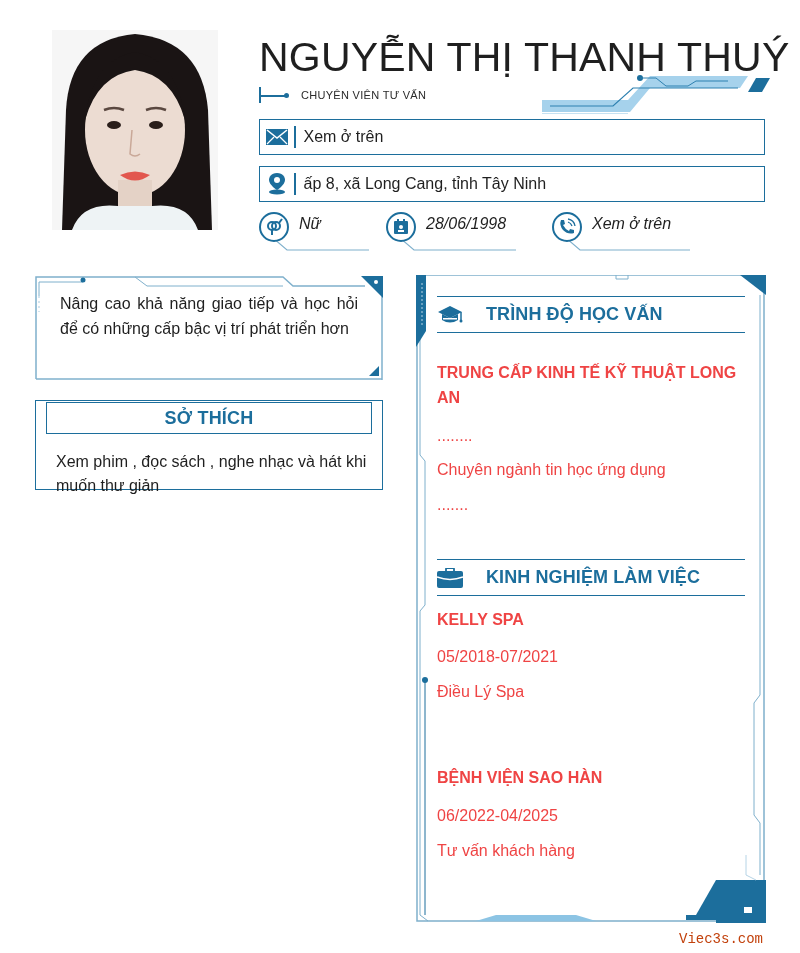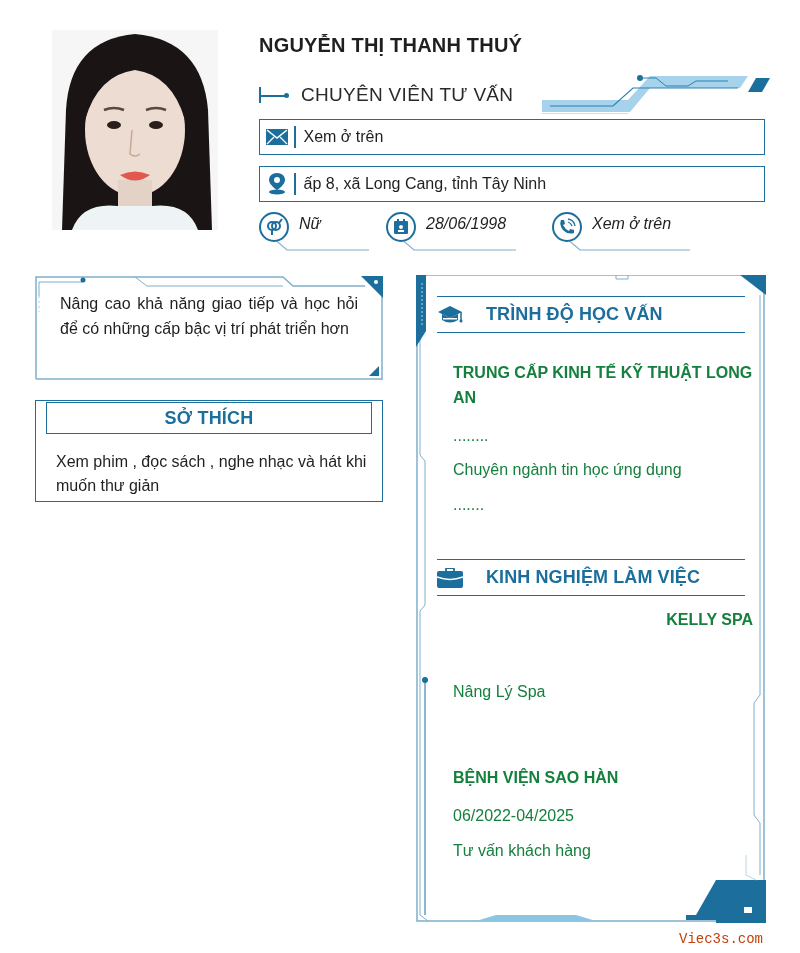--- a/index.html
+++ b/index.html
@@ -6,58 +6,58 @@
   html, body { width: 800px; height: 953px; background: #ffffff; overflow: hidden; }
   body { position: relative; font-family: "Liberation Sans", "DejaVu Sans", sans-serif; color: #1a1a1a; }
 
   .abs { position: absolute; }
 
   
   .photo { left: 52px; top: 30px; width: 166px; height: 200px; overflow: hidden; background: #f4f4f4; }
   .photo svg { display: block; }
 
   
-  .name { left: 259px; top: 34px; font-size: 20px; font-weight: 700; color: #1f1f1f; letter-spacing: 0.2px; white-space: nowrap; }
+  .name { left: 259px; top: 34px; font-size: 41px; font-weight: 400; color: #1f1f1f; letter-spacing: 0.2px; white-space: nowrap; }
   .title-row { left: 259px; top: 84px; height: 22px; display: flex; align-items: center; }
   .title-line { width: 30px; height: 20px; position: relative; }
   .title-line::before { content: ""; position: absolute; left: 0; top: 2px; width: 1.5px; height: 16px; background: #1c6e9c; }
   .title-line::after { content: ""; position: absolute; left: 0; top: 10px; width: 28px; height: 1.5px; background: #1c6e9c; }
   .title-dot { position: absolute; right: 0; top: 8px; width: 5px; height: 5px; border-radius: 50%; background: #1c6e9c; }
-  .title-text { margin-left: 12px; font-size: 19px; color: #2a2a2a; letter-spacing: 0.3px; }
+  .title-text { margin-left: 12px; font-size: 11px; color: #2a2a2a; letter-spacing: 0.3px; }
   .deco-top { left: 538px; top: 72px; width: 235px; height: 42px; }
 
   
   .cbar { left: 259px; width: 506px; height: 36px; border: 1.5px solid #1c6e9c; display: flex; align-items: center; }
   .cbar .ic { width: 34px; display: flex; justify-content: center; align-items: center; }
   .cbar .sep { width: 1.5px; height: 22px; background: #1c6e9c; margin-right: 8px; }
   .cbar .txt { font-size: 16px; color: #1f1f1f; }
 
   .info-item { top: 210px; height: 44px; font-style: italic; }
   .info-item .circ { position: absolute; left: 0; top: 2px; width: 30px; height: 30px; border: 2.5px solid #1c6e9c; border-radius: 50%; display: flex; align-items: center; justify-content: center; background: #fff; }
   .info-item .itxt { position: absolute; left: 40px; top: 5px; font-size: 16px; color: #1f1f1f; white-space: nowrap; }
   .info-item svg.tail { position: absolute; left: 14px; top: 28px; }
 
   
   .obj { left: 35px; top: 276px; width: 410px; height: 104px; }
   .obj-frame { position: absolute; inset: 0; }
   .obj-text { position: absolute; left: 25px; top: 16px; width: 298px; font-size: 16px; line-height: 24.5px; text-align: justify; color: #1f1f1f; }
 
   
-  .hobby { left: 35px; top: 400px; width: 348px; height: 102px; border: 1.5px solid #1c6e9c; }
+  .hobby { left: 35px; top: 400px; width: 348px; height: 90px; border: 1.5px solid #1c6e9c; }
   .hobby-head { position: absolute; left: 10px; top: 1px; width: 326px; height: 32px; border: 1.5px solid #1c6e9c; display: flex; align-items: center; justify-content: center; }
   .hobby-head span { font-size: 18px; font-weight: 700; color: #1c6e9c; letter-spacing: 0.2px; }
   .hobby-text { position: absolute; left: 20px; top: 49px; width: 316px; font-size: 16px; line-height: 24px; color: #1f1f1f; }
 
   
   .rpanel { left: 416px; top: 275px; width: 350px; height: 648px; }
   .rframe { position: absolute; inset: 0; }
   .sec-head { position: absolute; left: 21px; width: 308px; height: 37px; border-top: 1.5px solid #1c6e9c; border-bottom: 1.5px solid #1c6e9c; display: flex; align-items: center; gap: 12px; }
   .sec-head .hic { width: 30px; display: flex; justify-content: flex-start; align-items: center; }
   .sec-head .htxt { margin-left: 7px; font-size: 18px; font-weight: 700; color: #1c6e9c; letter-spacing: 0.1px; }
-  .rtxt { position: absolute; left: 21px; width: 300px; font-size: 16px; line-height: 25px; color: #15803d; margin-left: 16px; }
+  .rtxt { position: absolute; left: 21px; width: 300px; font-size: 16px; line-height: 25px; color: #ef4444; }
   .rtxt.b { font-weight: 700; }
 
   .footer { right: 37px; top: 931px; font-family: "Liberation Mono", "DejaVu Sans Mono", monospace; font-size: 14px; color: #c2410c; }
 </style>
 </head>
 <body>
 
 <div class="abs photo">
   <svg width="166" height="200" viewBox="0 0 166 200">
     <rect width="166" height="200" fill="#f6f6f6"></rect>
@@ -234,21 +234,22 @@
     <span class="hic">
       <svg width="26" height="20" viewBox="0 0 26 20">
           <rect x="9" y="0" width="8" height="4" rx="1" stroke="#1c6e9c" stroke-width="1.8" fill="none"></rect>
           <rect x="0" y="3" width="26" height="17" rx="2" fill="#1c6e9c"></rect>
           <path d="M0 9 Q13 14 26 9" stroke="#fff" stroke-width="1.5" fill="none"></path>
         </svg>
     </span>
     <span class="htxt">KINH NGHIỆM LÀM VIỆC</span>
   </div>
 
-  <div class="rtxt b" style="top:332px;text-align:right;">KELLY SPA</div>
-  <div class="rtxt" style="top:404px;">Nâng Lý Spa</div>
+  <div class="rtxt b" style="top:332px;">KELLY SPA</div>
+  <div class="rtxt" style="top:369px;">05/2018-07/2021</div>
+  <div class="rtxt" style="top:404px;">Điều Lý Spa</div>
 
   <div class="rtxt b" style="top:490px;">BỆNH VIỆN SAO HÀN</div>
   <div class="rtxt" style="top:528px;">06/2022-04/2025</div>
   <div class="rtxt" style="top:563px;">Tư vấn khách hàng</div>
 </div>
 
 <div class="abs footer">Viec3s.com</div>
 
 </body></html>

